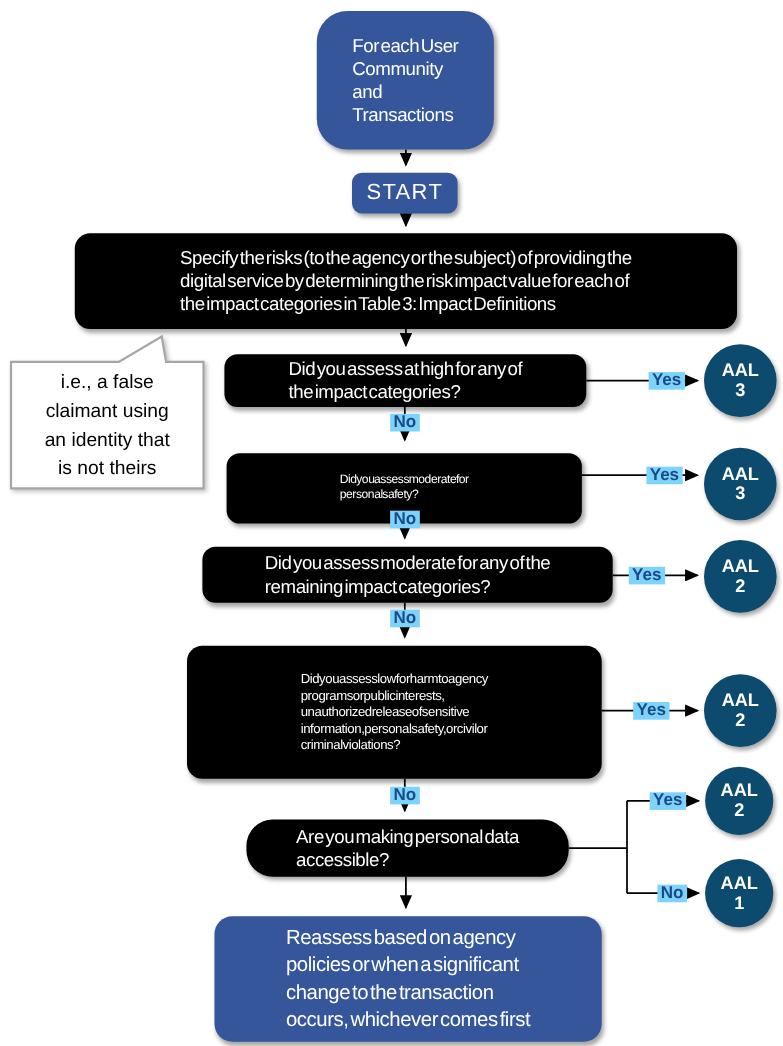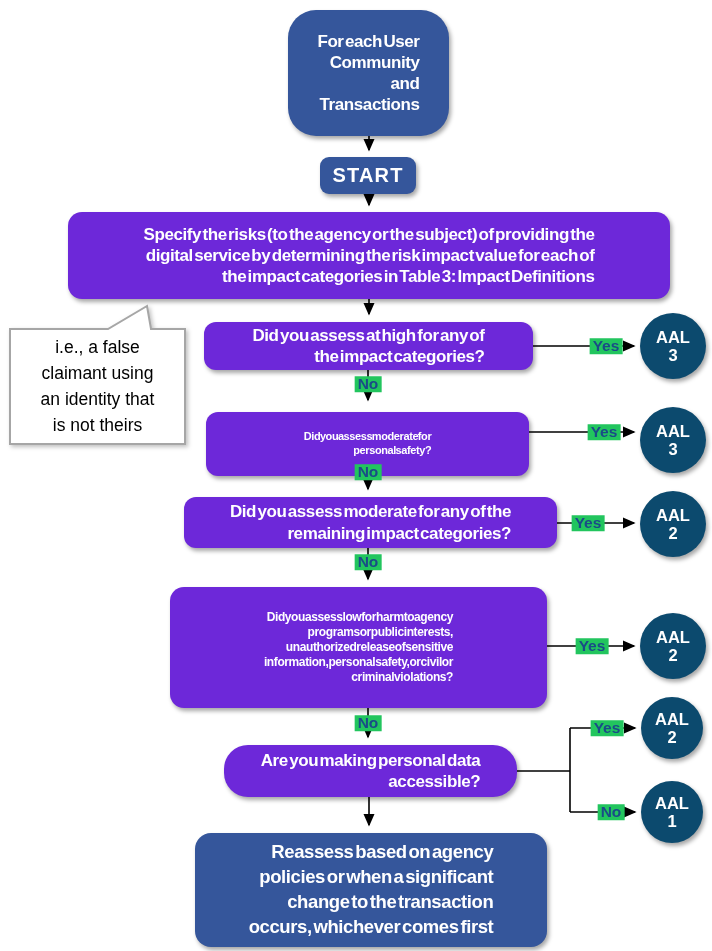--- a/index.html
+++ b/index.html
@@ -5,26 +5,26 @@
 <style>
   html,body { margin:0; padding:0; background:#ffffff; }
   #stage {
     position:relative; width:712px; height:951px; background:#ffffff;
     font-family:"Liberation Sans","DejaVu Sans",sans-serif; overflow:hidden;
   }
   svg.layer { position:absolute; left:0; top:0; width:712px; height:951px; pointer-events:none; }
 
   .node {
     position:absolute; display:flex; align-items:center; justify-content:center;
-    text-align:right; color:#ffffff; font-weight:bold; white-space:pre-line;
+    text-align:left; color:#ffffff; font-weight:normal; white-space:pre-line;
     letter-spacing:-0.4px; word-spacing:-3px; line-height:1.25;
     box-shadow:2px 3px 4px rgba(0,0,0,0.35);
   }
   .navy { background:#35569B; }
-  .blue { background:#6d28d9; }
+  .blue { background:#000000; }
 
   .node-context   { left:288px; top:10px;  width:161px; height:126px; border-radius:28px; font-size:17px; }
   .node-start     { left:320px; top:157px; width:96px;  height:37px;  border-radius:9px;  font-size:20px; letter-spacing:1.2px; word-spacing:0; }
   .node-specify   { left:68px;  top:212px; width:602px; height:87px;  border-radius:14px; font-size:17px; }
   .node-qhigh     { left:204px; top:322px; width:329px; height:48px;  border-radius:12px; font-size:17px; }
   .node-qsafety   { left:206px; top:412px; width:323px; height:64px;  border-radius:12px; font-size:11px; }
   .node-qremain   { left:184px; top:497px; width:373px; height:51px;  border-radius:12px; font-size:17px; }
   .node-qlow      { left:170px; top:587px; width:377px; height:121px; border-radius:14px; font-size:12px; }
   .node-qpersonal { left:224px; top:745px; width:293px; height:52px;  border-radius:24px; font-size:17px; }
   .node-reassess  { left:195px; top:833px; width:352px; height:114px; border-radius:16px; font-size:18.5px; line-height:1.35; }
@@ -37,21 +37,21 @@
   }
   .c1 { left:640px; top:313px; width:66px; height:66px; }
   .c2 { left:640px; top:407px; width:66px; height:66px; }
   .c3 { left:640px; top:491px; width:66px; height:66px; }
   .c4 { left:640px; top:613px; width:66px; height:66px; }
   .c5 { left:641px; top:697px; width:62px; height:62px; }
   .c6 { left:641px; top:781px; width:62px; height:62px; }
 
   .edge-label {
     position:absolute; transform:translate(-50%,-50%);
-    background:#22c55e; padding:0 3px; color:#1A4B87;
+    background:#7dd3fc; padding:0 3px; color:#1A4B87;
     font-weight:bold; font-size:15.5px; line-height:1;
   }
 
   .callout-shape { filter:drop-shadow(2px 2px 2px rgba(0,0,0,0.25)); }
   .callout-text {
     position:absolute; left:12px; top:336px; width:171px; height:100px;
     display:flex; align-items:center; justify-content:center; text-align:center;
     color:#000000; font-size:17.5px; line-height:26px; white-space:pre-line;
   }
 </style>

